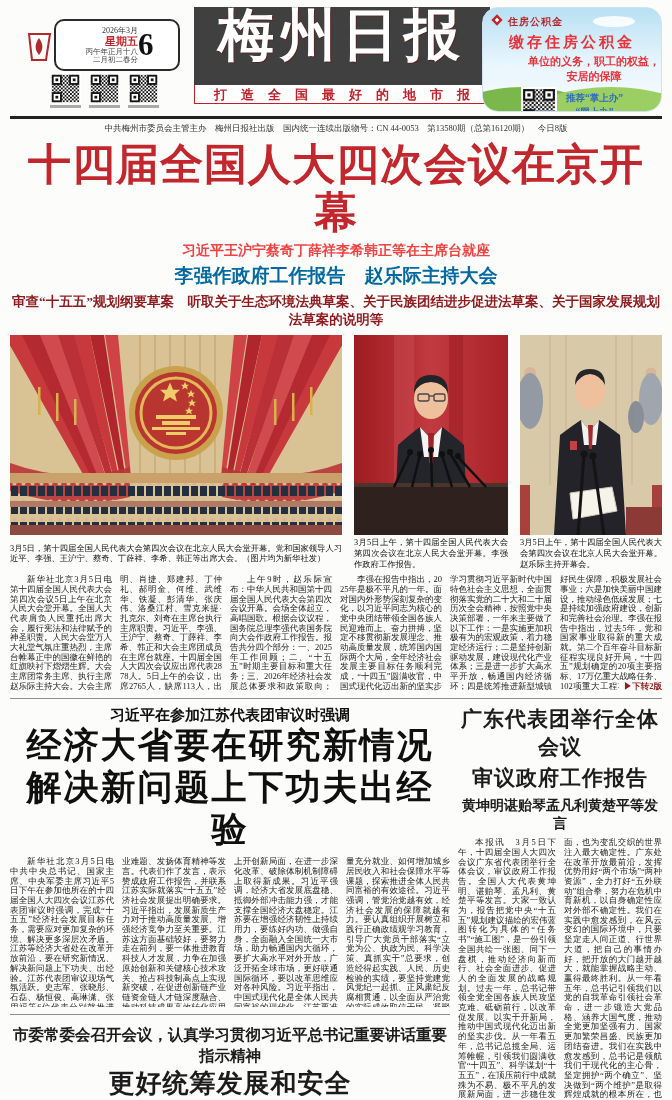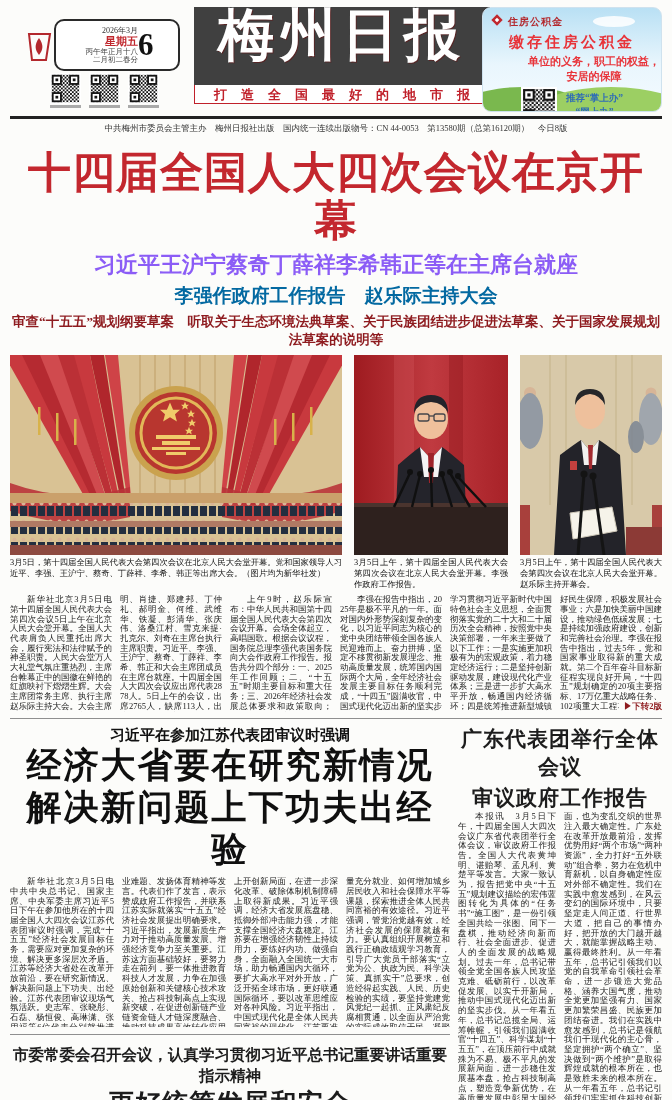--- a/index.html
+++ b/index.html
@@ -18,44 +18,44 @@
   .qr-row{position:absolute;left:40px;top:73px;display:flex;gap:8px;}
   .qr{width:31px;height:31px;display:block;}
   .qr-cap{height:3px;background:#aaa;margin-top:1px;}
   .masthead{position:absolute;left:184px;top:7px;width:296px;}
   .masthead-red{background:#404040;height:78px;display:flex;justify-content:center;}
   .masthead-title{color:#fff;font-size:56px;font-weight:bold;letter-spacing:6px;line-height:1;
                   font-family:"Liberation Serif",serif;text-shadow:1px 1px 0 rgba(120,0,0,.4);}
   .masthead-strip{background:#fff;border:1px solid #c0202a;border-top:none;height:18px;display:flex;
                   align-items:center;justify-content:center;}
   .masthead-slogan{color:#c0202a;font-size:13px;font-weight:bold;letter-spacing:14px;margin-right:-14px;line-height:1;}
-  .ad{position:absolute;right:0px;top:7px;width:178px;height:103px;border-radius:9px;overflow:hidden;
+  .ad{position:absolute;right:0px;top:7px;width:178px;height:103px;border-radius:16px;overflow:hidden;
       background:linear-gradient(#b9e0f4,#e9f6fd 55%,#f4fbff);border:1px solid #cfe2ee;}
   .ad-head{display:flex;align-items:center;gap:4px;margin:5px 0 0 7px;position:relative;z-index:2;}
   .ad-brand{font-size:10px;font-weight:bold;color:#b3282d;letter-spacing:1px;}
   .ad-line1{text-align:center;color:#e8343a;font-weight:bold;font-size:15px;letter-spacing:3px;margin-top:2px;position:relative;z-index:2;}
   .ad-line2{text-align:center;color:#e8343a;font-weight:bold;font-size:11px;margin-top:2px;position:relative;z-index:2;padding-left:44px;}
   .ad-bottom{display:flex;align-items:center;justify-content:center;gap:9px;margin-top:3px;position:relative;z-index:2;}
   .ad-qr{width:36px;height:36px;}
   .ad-notes{font-size:9.5px;font-weight:bold;color:#2f6db6;line-height:1.5;text-align:center;}
   .hill{position:absolute;border-radius:50%;z-index:1;}
   .h1{left:-25px;bottom:-22px;width:130px;height:46px;background:#7ab84e;}
   .h2{right:-25px;bottom:-26px;width:150px;height:50px;background:#9ccf63;}
   .cloud{position:absolute;top:8px;right:26px;width:42px;height:11px;border-radius:50%;background:#fff;opacity:.85;}
   .header-rule{position:absolute;left:0;right:0;bottom:0;height:3px;background:#222;}
   
   .info-line{text-align:center;font-size:8.5px;color:#333;padding:4px 0 2px;}
   
-  .lead-headline{font-size:43px;font-weight:bold;color:#c3272e;text-align:center;line-height:1.12;margin-top:12px;letter-spacing:1px;}
-  .deck1{font-size:22px;color:#8b5cf6;font-weight:600;text-align:center;margin-top:5px;}
+  .lead-headline{font-size:43px;font-weight:bold;color:#c3272e;text-align:center;line-height:1.12;margin-top:4px;letter-spacing:1px;}
+  .deck1{font-size:14px;color:#ef4444;font-weight:600;text-align:center;margin-top:5px;}
   .deck2{font-size:19px;color:#0369a1;font-weight:600;text-align:center;margin-top:3px;}
   .deck3{font-size:13.5px;color:#8e1b1f;font-weight:bold;text-align:center;margin-top:4px;}
   .photos{display:flex;justify-content:space-between;margin-top:6px;}
   .photos svg{display:block;}
-  .captions{display:flex;justify-content:space-between;margin-top:3px;}
+  .captions{display:flex;justify-content:space-between;margin-top:3px;align-items:center;}
   .cap{font-size:8.3px;line-height:10.6px;text-align:justify;word-break:break-all;color:#111;}
   .cap1{width:332px;}.cap2{width:154px;}.cap3{width:142px;}
   .lead-body{display:flex;gap:8px;height:117px;margin-top:5px;}
   .col{flex:1;font-size:8.5px;line-height:9.7px;text-align:justify;word-break:break-all;overflow:hidden;color:#1b1b1b;}
   .col.rel{position:relative;}
   .indent{text-indent:2em;}
   .jump{position:absolute;right:0;bottom:0;background:#fcfcfa;color:#8e1b1f;font-weight:bold;font-size:8.5px;padding-left:5px;}
   .hr-full{border-top:1px solid #8f8f8f;margin:6px 0 4px;}
   
   .lower{display:flex;gap:8px;}
@@ -356,20 +356,21 @@
       <div class="hr-left"></div>
 
       <div class="city-kicker">市委常委会召开会议，认真学习贯彻习近平总书记重要讲话重要指示精神</div>
       <div class="city-headline">更好统筹发展和安全</div>
 
     </div>
 
     <div class="lower-right">
       <div class="gd-headline">广东代表团举行全体会议</div>
       <div class="gd-headline">审议政府工作报告</div>
+      <div class="gd-deck">黄坤明谌贻琴孟凡利黄楚平等发言</div>
       <div class="body-gd">
         <div class="col indent">本报讯　3月5日下午，十四届全国人大四次会议广东省代表团举行全体会议，审议政府工作报告。全国人大代表黄坤明、谌贻琴、孟凡利、黄楚平等发言。大家一致认为，报告把党中央“十五五”规划建议描绘的宏伟蓝图转化为具体的“任务书”“施工图”，是一份引领全国共绘一张图、同下一盘棋，推动经济向新而行、社会全面进步、促进人的全面发展的战略规划。过去一年，总书记带领全党全国各族人民攻坚克难、砥砺前行，以改革促发展、以实干开新局，推动中国式现代化迈出新的坚实步伐。从一年看五年，总书记总揽全局、运筹帷幄，引领我们圆满收官“十四五”、科学谋划“十五五”，在顶压前行中成就殊为不易、极不平凡的发展新局面，进一步稳住发展基本盘，抢占科技制高点，塑造竞争新优势，在高质量发展中彰显大国经济担当。广东牢记总书记嘱托，扛起经济大省挑大梁的责任，推动经济总量保持领先、高质量发展引领示范，力争到2035年建成一个现代化的新广东。</div>
         <div class="col rel">
           <span>面，也为变乱交织的世界注入最大确定性。广东处在改革开放最前沿，发挥优势用好“两个市场”“两种资源”，全力打好“五外联动”组合拳，努力在危机中育新机，以自身确定性应对外部不确定性。我们在实践中愈发感到，在风云变幻的国际环境中，只要坚定走人间正道、行世界大道，把自己的事情办好，把开放的大门越开越大，就能掌握战略主动、赢得最终胜利。从一年看五年，总书记引领我们以党的自我革命引领社会革命，进一步锻造大党品格、涵养大国气度，推动全党更加坚强有力、国家更加繁荣昌盛、民族更加团结奋进。我们在实践中愈发感到，总书记是领航我们干现代化的主心骨，坚定拥护“两个确立”、坚决做到“两个维护”是取得辉煌成就的根本所在，也是致胜未来的根本所在。从一年看五年，总书记引领我们牢牢抓住科技创新牛鼻子、加快培育新质生产力，奋力谱写“中国式现代化看广东”的时代新篇。</span>
           
         </div>
       </div>
     </div>
   </div>
 

